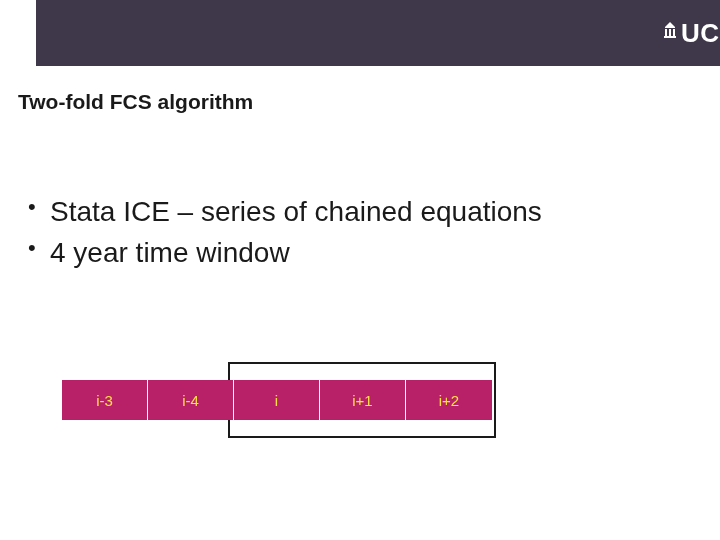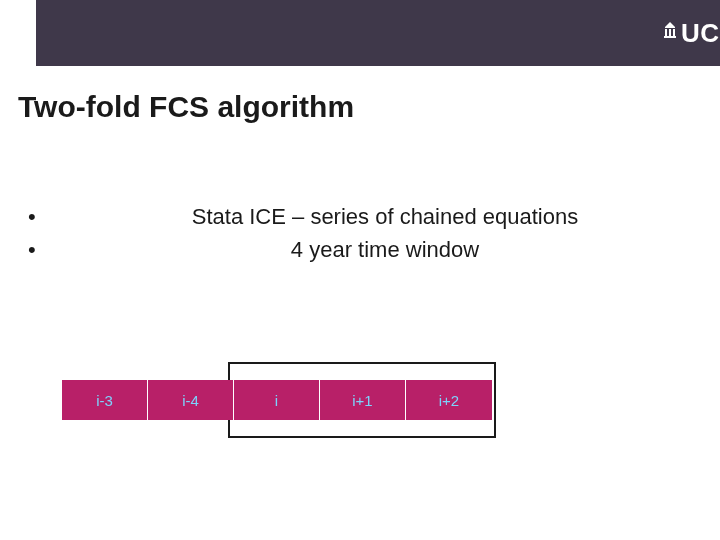--- a/index.html
+++ b/index.html
@@ -30,38 +30,37 @@
     display: flex;
     align-items: center;
     gap: 4px;
   }
   .logo-dome {
     font-size: 14px;
     line-height: 14px;
     margin-bottom: 4px;
   }
   .title {
-    font-size: 30px;
+    font-size: 21px;
     font-weight: bold;
     color: #1a1a1a;
     padding: 24px 0 0 18px;
   }
   .bullets {
     list-style: none;
     padding: 0;
     margin: 78px 0 0 28px;
   }
   .bullets li {
-    font-size: 22px;
+    font-size: 28px;
     color: #1a1a1a;
     line-height: 1.4;
     padding-left: 22px;
     position: relative;
     margin-bottom: 2px;
-    text-align: center;
   }
   .bullets li::before {
     content: "•";
     position: absolute;
     left: 0;
     top: 0;
     font-size: 22px;
   }
   .timeline-wrap {
     position: absolute;
@@ -81,21 +80,21 @@
   }
   .timeline {
     display: flex;
     position: relative;
     z-index: 2;
   }
   .cell {
     width: 86px;
     height: 40px;
     background: #b82068;
-    color: #7dd3fc;
+    color: #fde047;
     font-size: 15px;
     display: flex;
     align-items: center;
     justify-content: center;
     border-right: 1px solid #ffffff;
     box-sizing: border-box;
   }
   .cell:last-child {
     border-right: none;
   }

